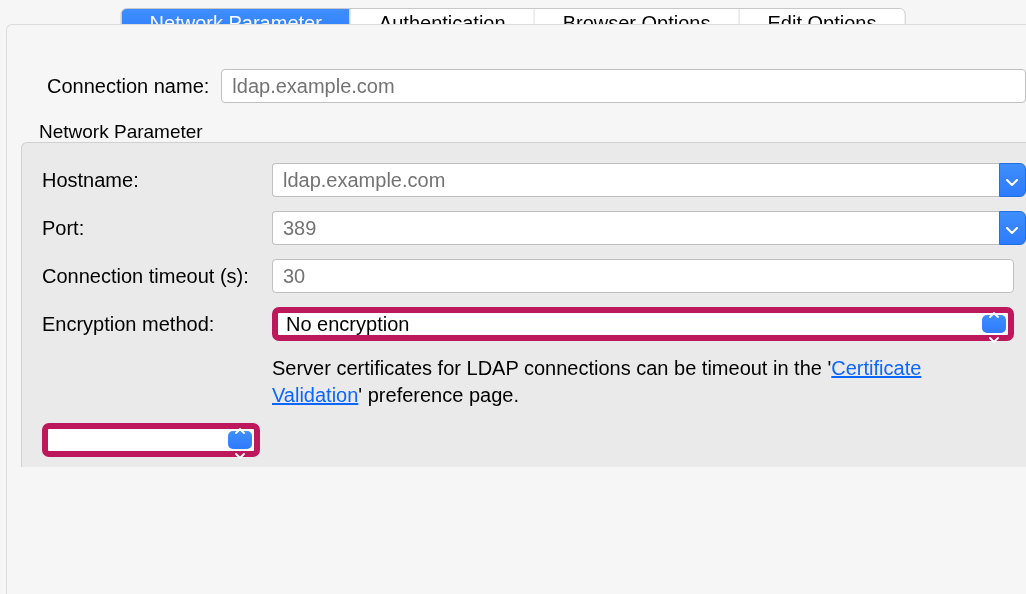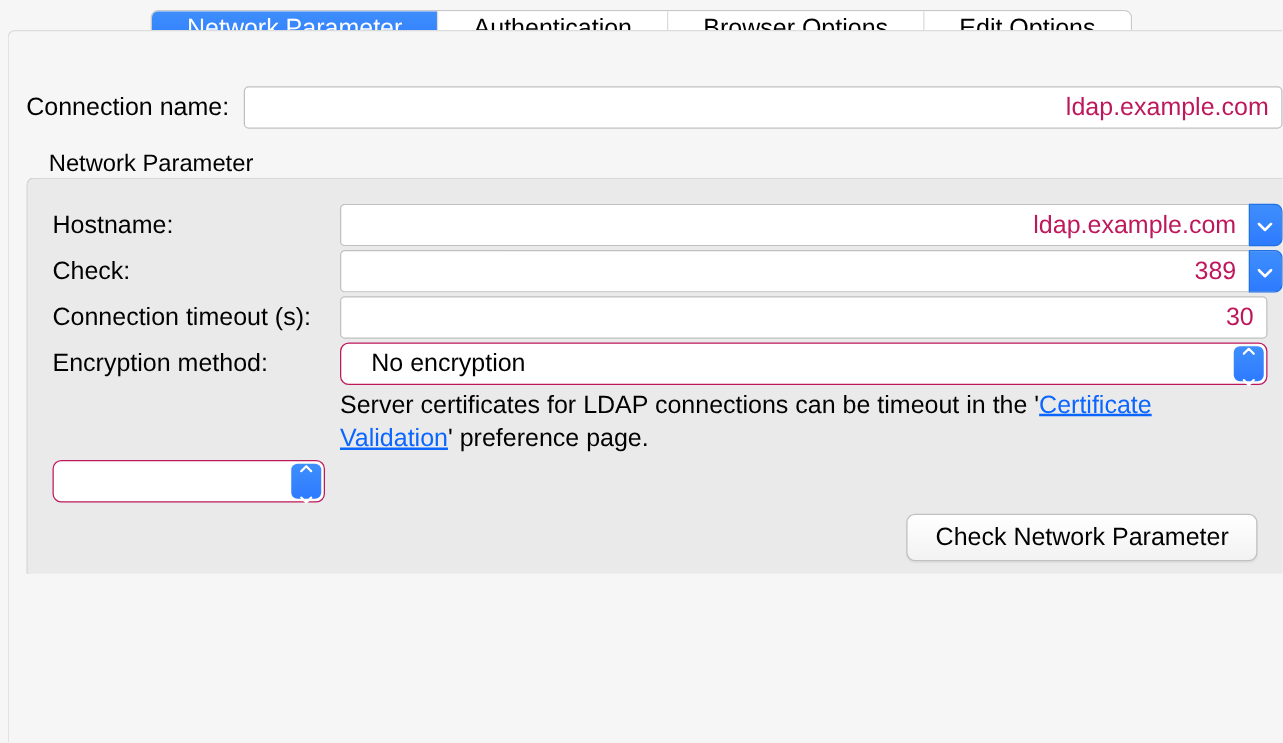--- a/index.html
+++ b/index.html
@@ -63,20 +63,21 @@
   
   .conn-row {
     display: flex;
     align-items: center;
     gap: 12px;
     padding: 8px 0 12px 14px;
   }
   .conn-row label {
     white-space: nowrap;
     font-size: 20px;
+    margin-left: 26px;
   }
   .conn-row .text-input {
     flex: 1;
   }
 
   
   .groupbox {
     margin: 6px 0 0 14px;
     position: relative;
   }
@@ -95,46 +96,45 @@
     border-radius: 6px 0 0 0;
     background: #eaeaea;
     padding: 20px 0 10px 20px;
     box-sizing: border-box;
   }
 
   
   .form-grid {
     display: grid;
     grid-template-columns: 230px 1fr;
-    row-gap: 3px;
+    row-gap: 14px;
     align-items: center;
   }
   .form-grid .field-label {
     font-size: 20px;
     white-space: nowrap;
   }
   .form-cell {
     display: flex;
     align-items: center;
   }
 
   
   .text-input {
     height: 34px;
     border: 1px solid #c0c0c0;
     background: #fff;
     border-radius: 4px;
     padding: 0 10px;
     font-size: 20px;
     font-family: inherit;
-    color: #be185d;
+    color: #737373;
     box-sizing: border-box;
     outline: none;
     width: 100%;
-    text-align: right;
   }
 
   
   .combo {
     position: relative;
     width: 100%;
     display: flex;
   }
   .combo .text-input {
     border-top-right-radius: 0;
@@ -154,27 +154,27 @@
     box-sizing: border-box;
   }
   .combo-button svg {
     width: 12px;
     height: 8px;
   }
 
   
   .popup {
     height: 34px;
-    border: 1px solid #be185d;
+    border: 6px solid #be185d;
     border-radius: 7px;
     background: #fff;
     width: 100%;
     display: flex;
     align-items: center;
-    padding-left: 24px;
+    padding-left: 8px;
     box-sizing: border-box;
     font-size: 20px;
     position: relative;
   }
   .popup-knob {
     position: absolute;
     right: 2px;
     top: 2px;
     bottom: 2px;
     width: 24px;
@@ -257,21 +257,21 @@
             <div class="combo-button">
               <span>
                 <svg viewBox="0 0 12 8">
                     <path d="M1 1 L6 6 L11 1" stroke="#fff" stroke-width="2" fill="none" stroke-linecap="round" stroke-linejoin="round"></path>
                   </svg>
               </span>
             </div>
           </div>
         </div>
 
-        <div class="field-label">Check:</div>
+        <div class="field-label">Port:</div>
         <div class="form-cell right-bleed-edge">
           <div class="combo">
             <input class="text-input" type="text" value="389" style="">
             <div class="combo-button">
               <span>
                 <svg viewBox="0 0 12 8">
                     <path d="M1 1 L6 6 L11 1" stroke="#fff" stroke-width="2" fill="none" stroke-linecap="round" stroke-linejoin="round"></path>
                   </svg>
               </span>
             </div>
@@ -318,22 +318,19 @@
               <span>
                 <svg viewBox="0 0 10 6">
                     <path d="M1 1 L5 5 L9 1" stroke="#fff" stroke-width="1.8" fill="none" stroke-linecap="round" stroke-linejoin="round"></path>
                   </svg>
               </span>
             </div>
           </div>
         </div>
 
         <div></div>
-        <div class="button-row">
-          <button class="push-button">Check Network Parameter</button>
-        </div>
 
       </div>
 
     </div>
   </div>
 
 </div>
 
 </body></html>

